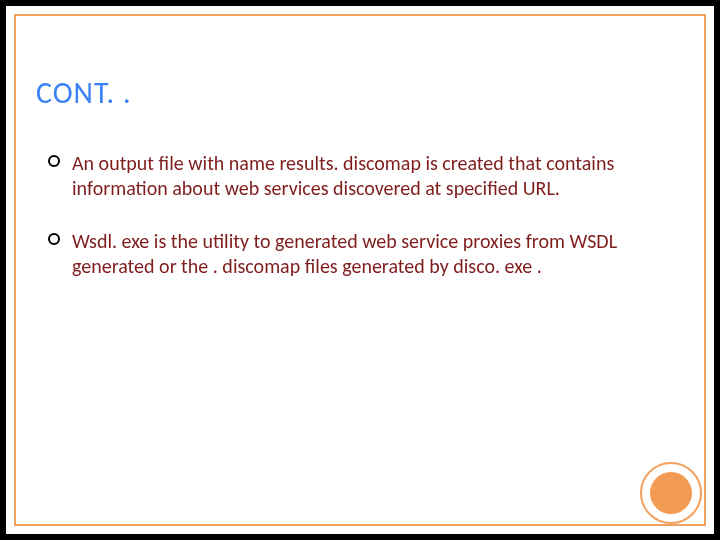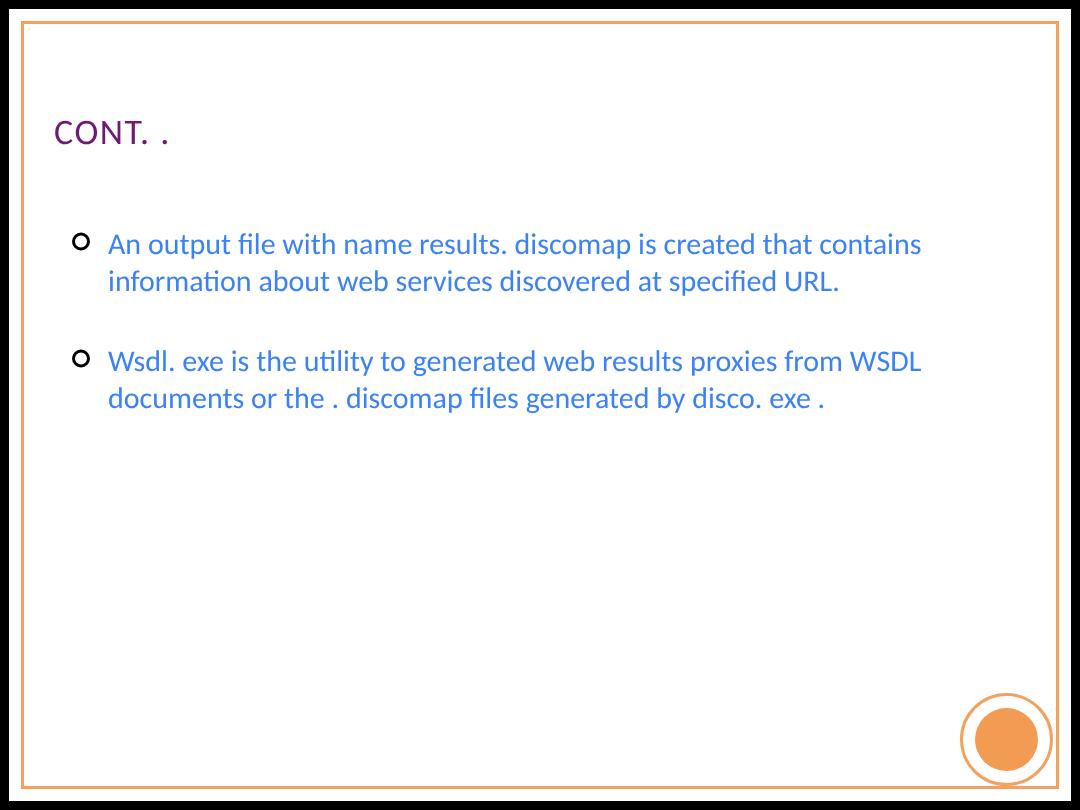--- a/index.html
+++ b/index.html
@@ -1,19 +1,19 @@
 <!DOCTYPE html>
 <html><head>
 <meta charset="utf-8">
 <style>
 html,body{margin:0;padding:0;width:720px;height:540px;font-family:Calibri,Arial,sans-serif;background:#000}
 .slide{position:relative;margin:6px;width:708px;height:528px;background:#fff;box-sizing:border-box}
 .frame{position:absolute;top:8px;left:8px;right:8px;bottom:8px;border:2px solid #f4a15d;box-sizing:border-box}
-.title{position:absolute;top:68px;left:30px;font-size:24px;letter-spacing:1px;color:#701a75}
-.body{position:absolute;top:145px;left:42px;right:50px;font-size:20px;color:#3b82f6;line-height:1.25}
+.title{position:absolute;top:68px;left:30px;font-size:30px;letter-spacing:1px;color:#3b82f6}
+.body{position:absolute;top:145px;left:42px;right:50px;font-size:20px;color:#7f1d1d;line-height:1.25}
 .body ul{list-style:none;padding:0;margin:0}
 .body li{position:relative;padding-left:24px;margin-bottom:28px}
 .bullet{position:absolute;left:0;top:4px;width:12px;height:12px;border:2px solid #000;border-radius:50%;box-sizing:border-box}
 .deco{position:absolute;bottom:10px;right:12px;width:62px;height:62px}
 .ring{position:absolute;width:62px;height:62px;border:2px solid #f4a15d;border-radius:50%;box-sizing:border-box}
 .disc{position:absolute;top:10px;left:10px;width:42px;height:42px;background:#f29b52;border-radius:50%}
 </style>
 </head>
 <body>
 
@@ -21,21 +21,21 @@
   <div class="frame"></div>
   <div class="title">CONT. .</div>
   <div class="body">
     <ul>
       <li>
         <span class="bullet"></span>
         <span>An output file with name results. discomap is created that contains information about web services discovered at specified URL.</span>
       </li>
       <li>
         <span class="bullet"></span>
-        <span>Wsdl. exe is the utility to generated  web results proxies from WSDL documents or the . discomap files generated by disco. exe .</span>
+        <span>Wsdl. exe is the utility to generated  web service proxies from WSDL generated or the . discomap files generated by disco. exe .</span>
       </li>
     </ul>
   </div>
   <div class="deco">
     <div class="ring"></div>
     <div class="disc"></div>
   </div>
 </div>
 
 </body></html>

